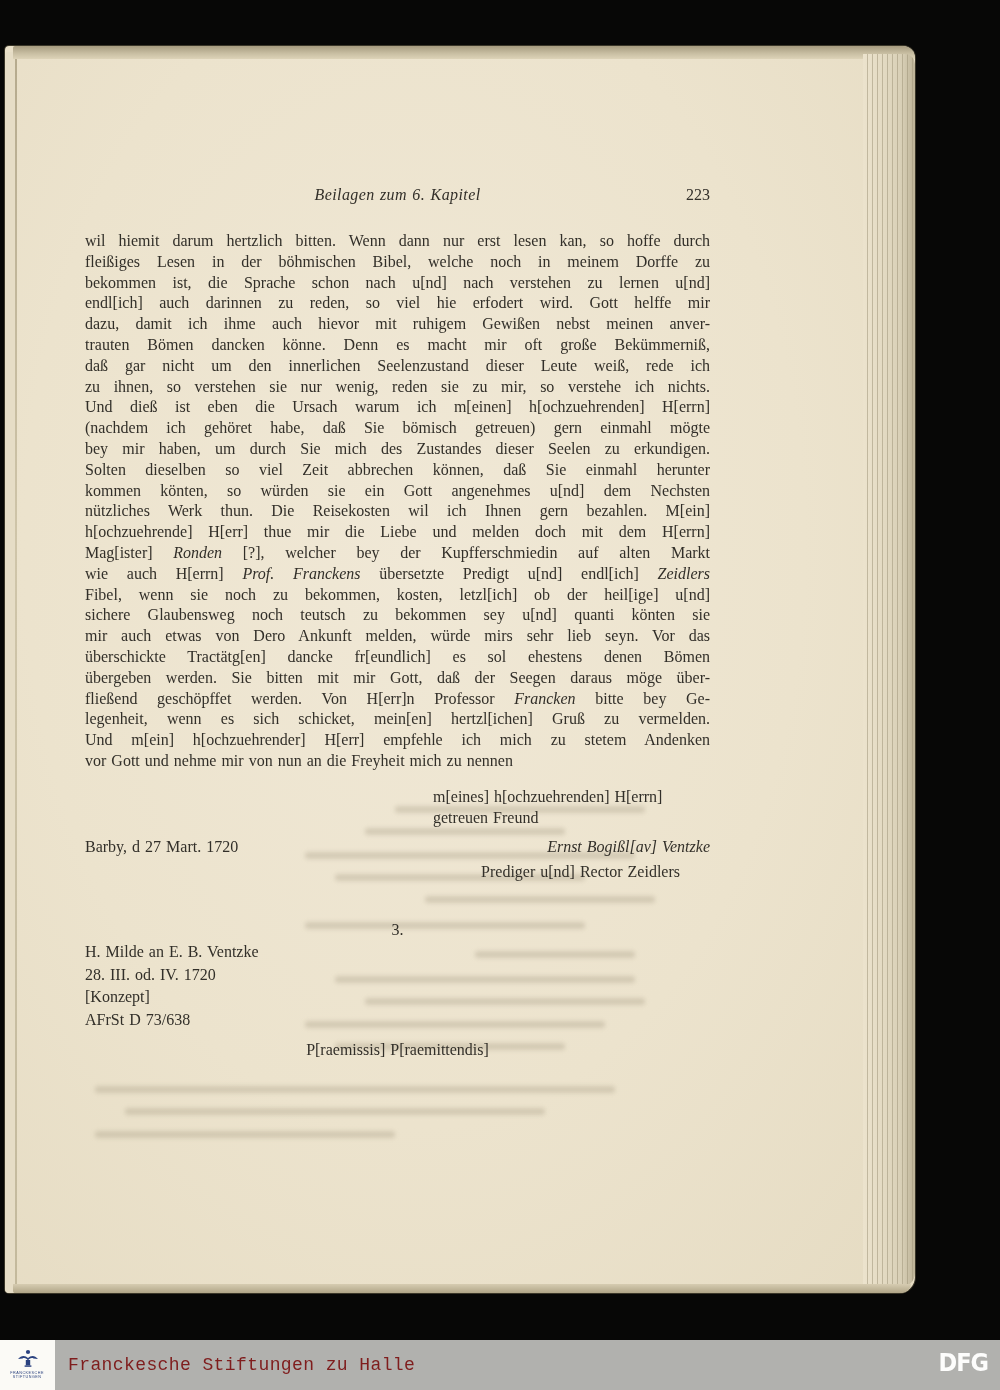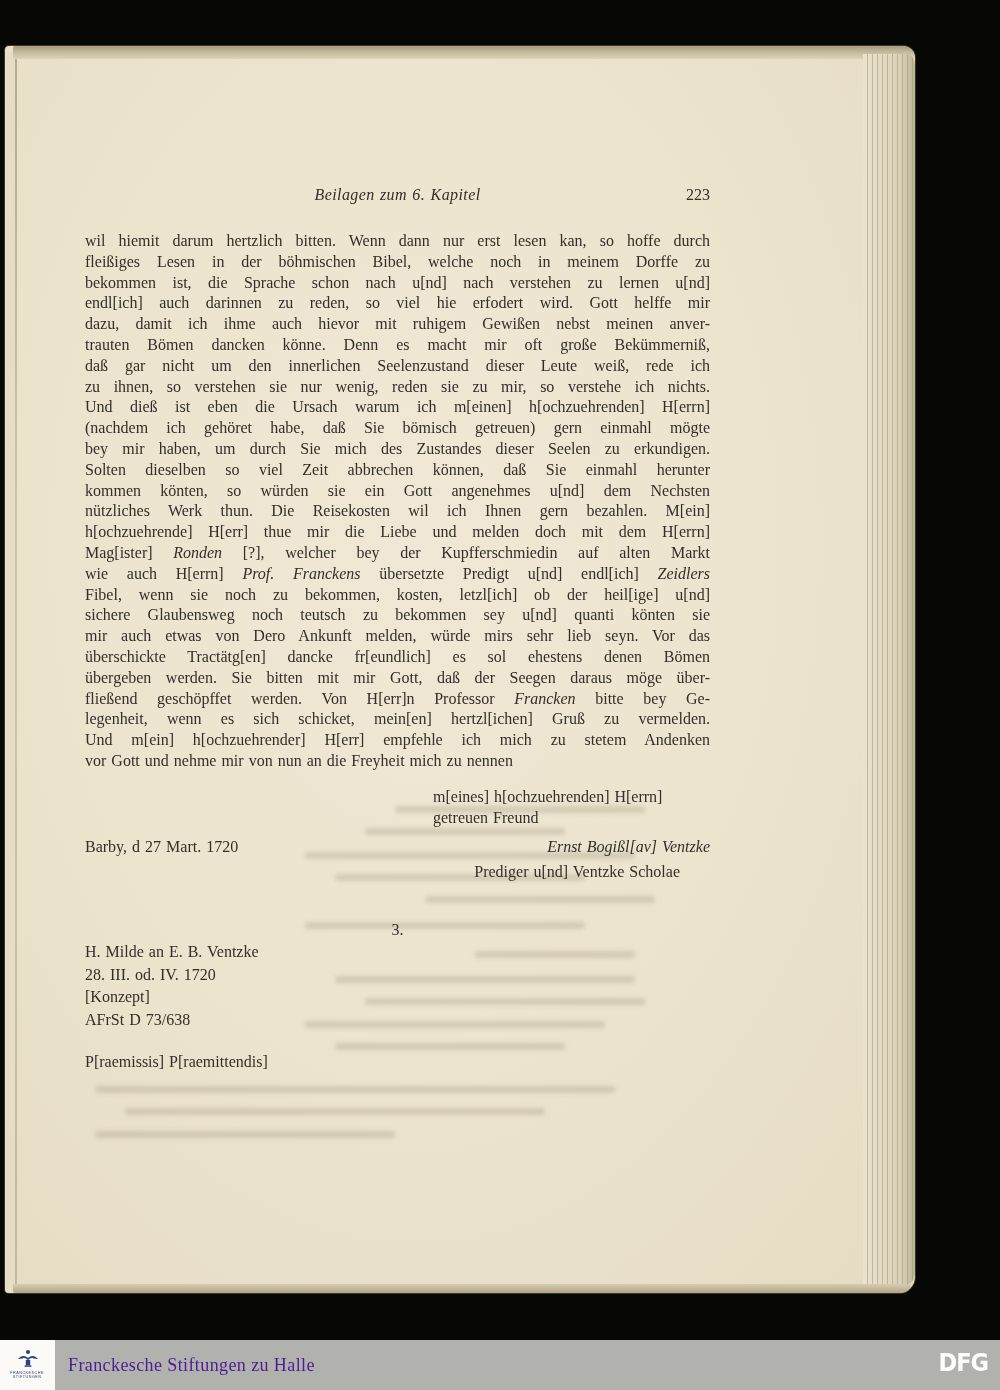--- a/index.html
+++ b/index.html
@@ -48,38 +48,38 @@
   .just{text-align:justify;text-align-last:justify;}
   .body-lines em{font-style:italic;}
   .closing{margin:15px 0 0 348px;line-height:21.5px;}
   .sigrow{display:flex;justify-content:space-between;margin-top:8px;line-height:21px;}
   .it{font-style:italic;}
   .sigtitle{text-align:right;padding-right:30px;margin-top:4px;line-height:21px;}
   .secnum{text-align:center;margin-top:38px;line-height:20px;}
   .headrow{display:flex;justify-content:center;margin-top:1px;flex-direction:column;}
   .headleft .bline{line-height:22.5px;}
   .archive{line-height:22.5px;}
-  .salutation{margin-top:20px;line-height:21px;}
+  .salutation{margin-top:8px;line-height:21px;text-align:center;}
   .para{margin-top:11px;}
   .para .bline{line-height:21.5px;}
   .indent-first .bline:first-child{text-indent:22px;}
   
   .footer-bar{
     position:absolute;left:0;right:0;top:1340px;height:50px;
     background:#b1b1ae;display:flex;align-items:center;
   }
   .logo-box{
     position:absolute;left:0;top:0;width:55px;height:50px;background:#fbfaf6;
     display:flex;flex-direction:column;align-items:center;justify-content:center;gap:1px;
   }
   .logo-text{color:#2a417f;font-family:"Liberation Sans",sans-serif;font-size:6px;
     letter-spacing:.8px;text-align:center;line-height:6.5px;transform:scale(.62);transform-origin:center;white-space:nowrap;}
   .inst-name{
-    margin-left:68px;color:#4c1d95;font-size:18px;letter-spacing:.4px;
-    font-family:Liberation Serif, serif;
+    margin-left:68px;color:#7f1d1d;font-size:18px;letter-spacing:.4px;
+    font-family:Liberation Mono, monospace;
   }
   .dfg{
     position:absolute;right:12px;top:8px;color:#fdfdfc;
     font-family:"DejaVu Sans",sans-serif;font-weight:700;font-size:25px;letter-spacing:-1px;
     font-stretch:condensed;
   }
 </style>
 </head>
 <body>
 
@@ -145,21 +145,21 @@
 
     <div class="closing">
       <div class="bline">m[eines] h[ochzuehrenden] H[errn]</div>
       <div class="bline">getreuen Freund</div>
     </div>
 
     <div class="sigrow">
       <span>Barby, d 27 Mart. 1720</span>
       <span class="it">Ernst Bogißl[av] Ventzke</span>
     </div>
-    <div class="sigtitle">Prediger u[nd] Ventzke Scholae</div>
+    <div class="sigtitle">Prediger u[nd] Rector Zeidlers</div>
 
     <div class="secnum">3.</div>
 
     <div class="headrow">
       <div class="headleft">
           <div class="bline">H. Milde an E. B. Ventzke</div>
           <div class="bline">28. III. od. IV. 1720</div>
           <div class="bline">[Konzept]</div>
         </div>
       <div class="archive">AFrSt D 73/638</div>

